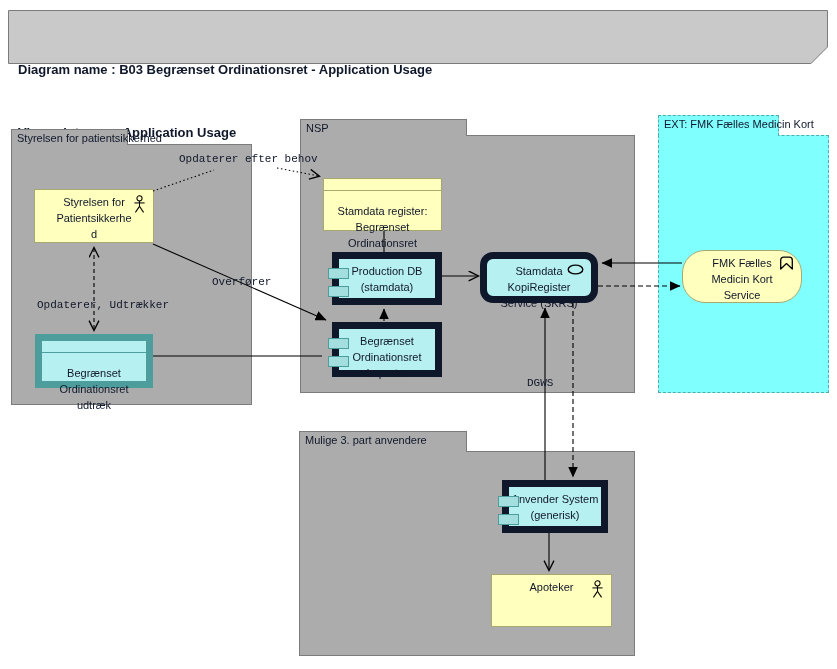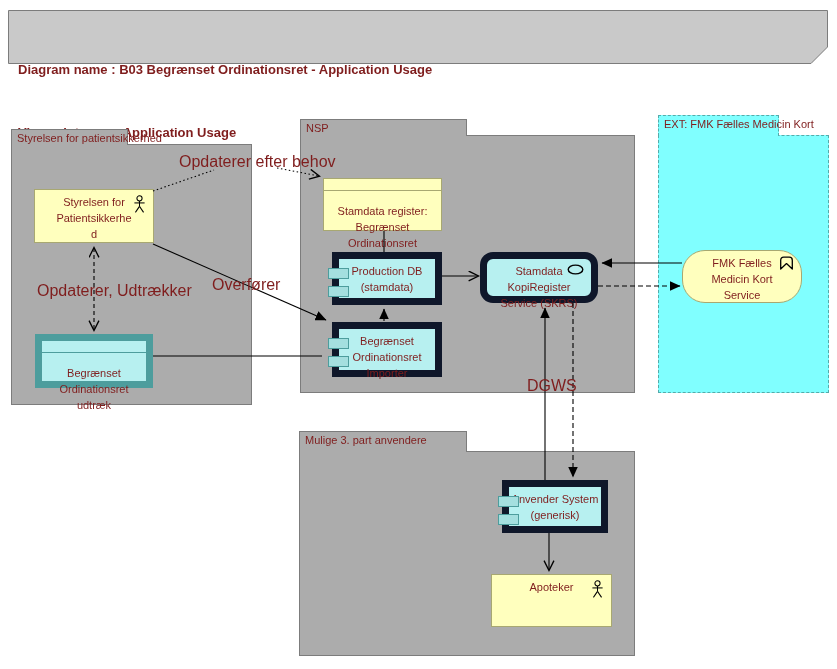--- a/index.html
+++ b/index.html
@@ -1,20 +1,20 @@
 <!DOCTYPE html>
 <html><head>
 <meta charset="utf-8">
 <style>
   html,body { margin:0; padding:0; background:#fff; }
   .canvas {
     position:relative; width:837px; height:669px;
     background:#fff; overflow:hidden;
     font-family:"Liberation Sans", sans-serif;
-    color:#7f1d1d;
+    color:#0f172a;
     -webkit-font-smoothing:antialiased;
   }
   
   .note-shape { position:absolute; left:8px; top:10px; }
   .note-text { position:absolute; left:18px; top:17px; font-size:13px; font-weight:bold; line-height:21px; white-space:pre; }
   
   .group-tab, .group-body { position:absolute; box-sizing:border-box; background:#ACACAC; border:1px solid #7C7C7C; }
   .group-tab { border-bottom:none; font-size:11px; padding:2px 8px 0 5px; white-space:nowrap; overflow:visible; z-index:1; }
   .group-body { z-index:0; }
   .ext .group-tab, .ext .group-body { background:#80FFFF; border:1px dashed #55ABAB; }
@@ -25,21 +25,21 @@
   .cyan   { background:#B7F0F0; border:7px solid #0f172a; }
   .rounded { border-radius:13px; }
   .node .label { display:inline-block; padding-top:4px; overflow-wrap:break-word; }
   .node .band { position:absolute; left:0; top:0; right:0; height:11px; border-bottom:1px solid inherit; }
   .dataobject .band { border-bottom:1px solid; border-color:inherit; }
   .dataobject .label { margin-top:11px; padding-top:13px; }
   .ctab { position:absolute; left:-11px; width:21px; height:11px; background:#A4DFDF; border:1px solid #4D9D9D; box-sizing:border-box; }
   .ctab.t1 { top:9px; } .ctab.t2 { top:27px; }
   .corner-icon { position:absolute; top:5px; right:7px; }
   
-  .rel-label { position:absolute; font-size:16px; white-space:nowrap; z-index:4; }
+  .rel-label { position:absolute; font-size:11px; white-space:nowrap; z-index:4;font-family:Liberation Mono, monospace; }
   
   svg.connectors { position:absolute; left:0; top:0; z-index:3; pointer-events:none; }
   svg.connectors line, svg.connectors polyline { pointer-events:stroke; }
 </style>
 </head>
 <body>
 
 <div class="canvas">
 
   <svg class="note-shape" width="821" height="55">
@@ -155,17 +155,17 @@
       <line x1="442" y1="276" x2="478" y2="276" marker-end="url(#mOpen)"></line>
       <line x1="682" y1="263" x2="602" y2="263" marker-end="url(#mFilled)"></line>
       <line x1="598" y1="286" x2="680" y2="286" stroke-dasharray="5 3" marker-end="url(#mFilled)"></line>
       <line x1="545" y1="480" x2="545" y2="308" marker-end="url(#mFilled)"></line>
       <line x1="573" y1="303" x2="573" y2="477" stroke-dasharray="5 3" marker-end="url(#mFilled)"></line>
       <line x1="549" y1="533" x2="549" y2="570" marker-end="url(#mOpen)"></line>
     </g>
   </svg>
 
   <div class="rel-label" style="left:179px; top:153px;">Opdaterer efter behov</div>
-  <div class="rel-label" style="left:37px; top:282px;">Opdaterer, Udtrækker</div>
+  <div class="rel-label" style="left:37px; top:299px;">Opdaterer, Udtrækker</div>
   <div class="rel-label" style="left:212px; top:276px;">Overfører</div>
   <div class="rel-label" style="left:527px; top:377px;">DGWS</div>
 
 </div>
 
 </body></html>

